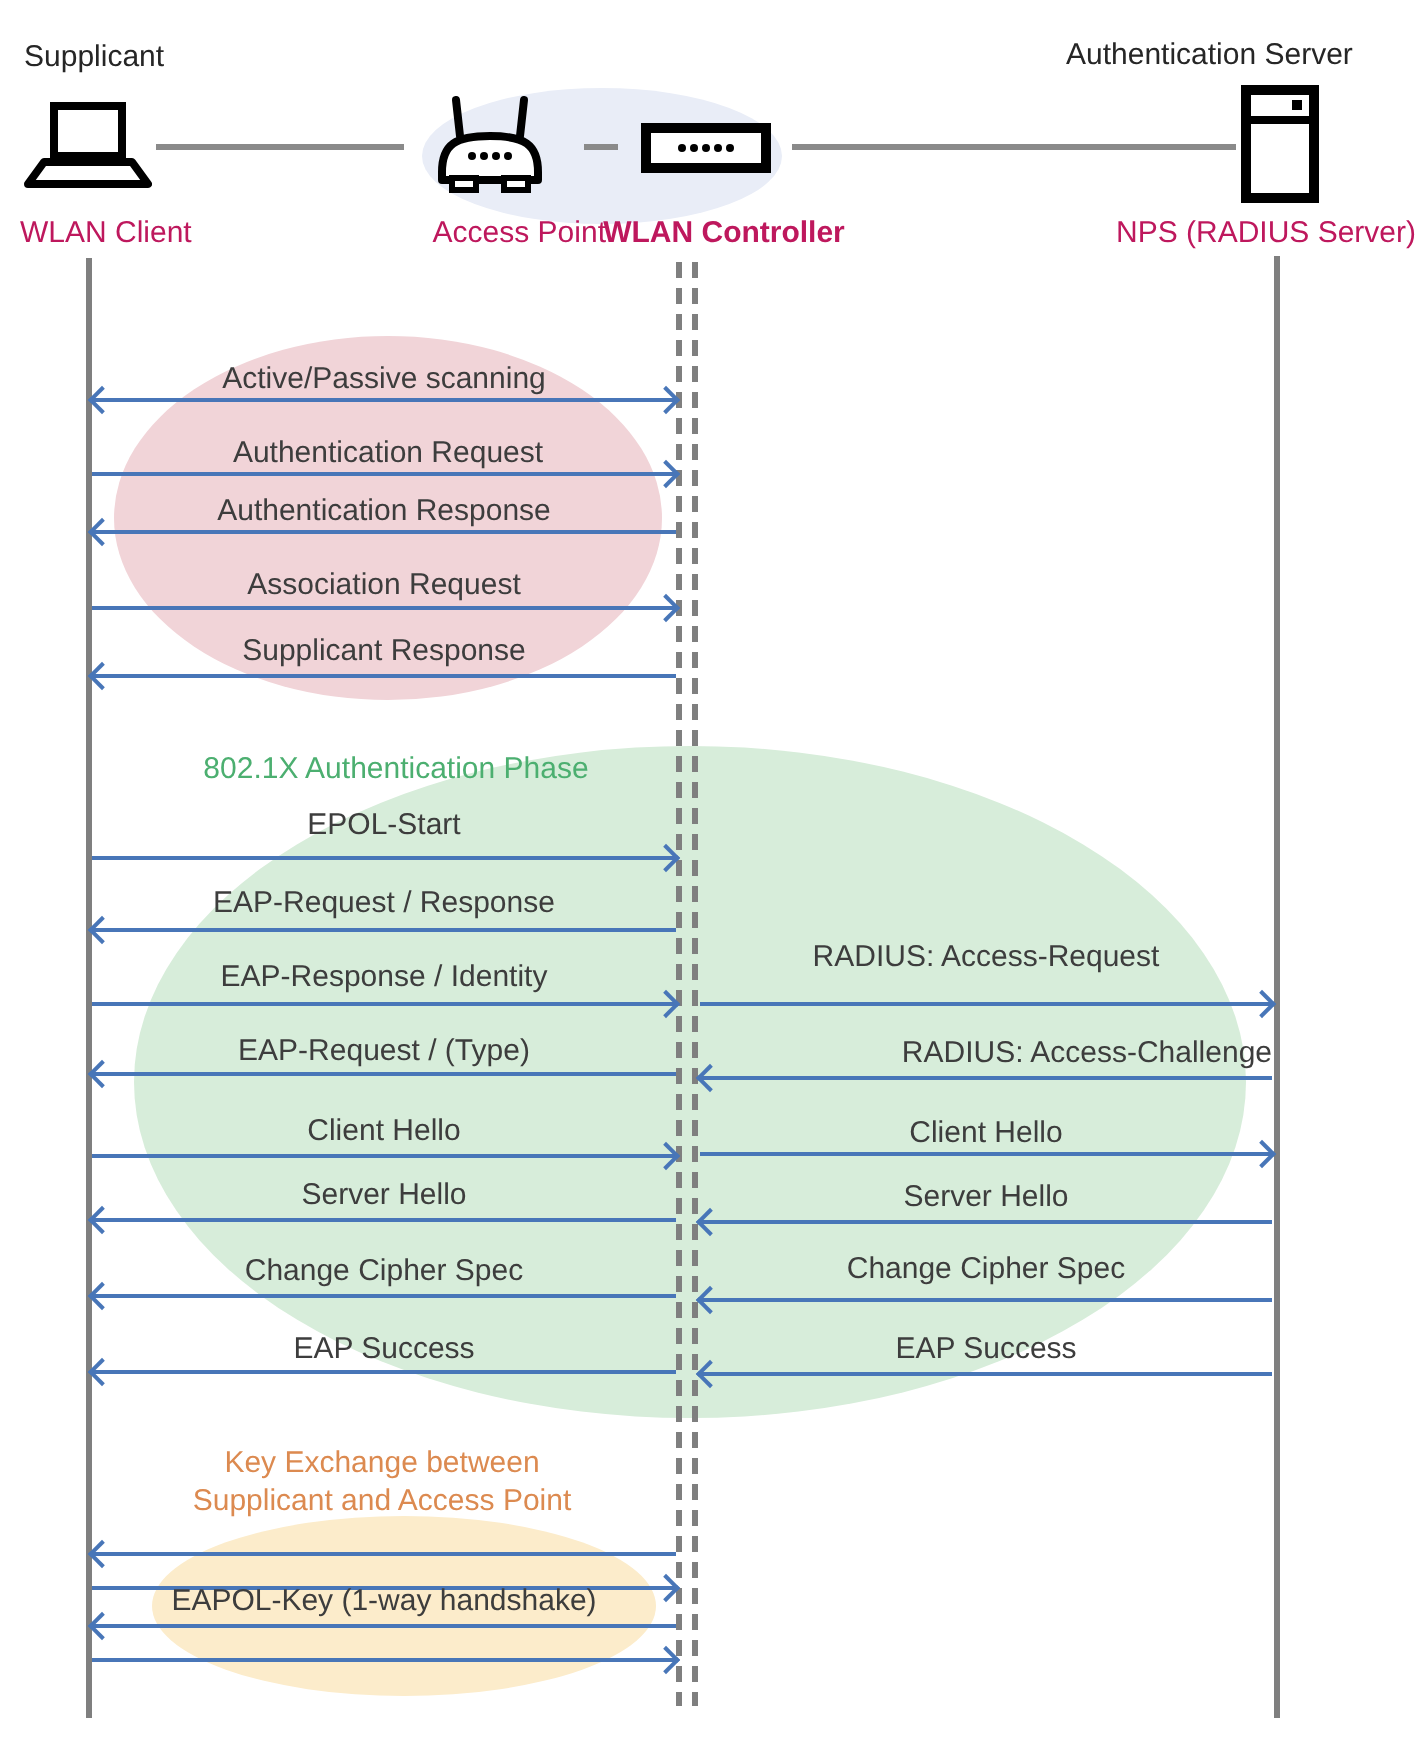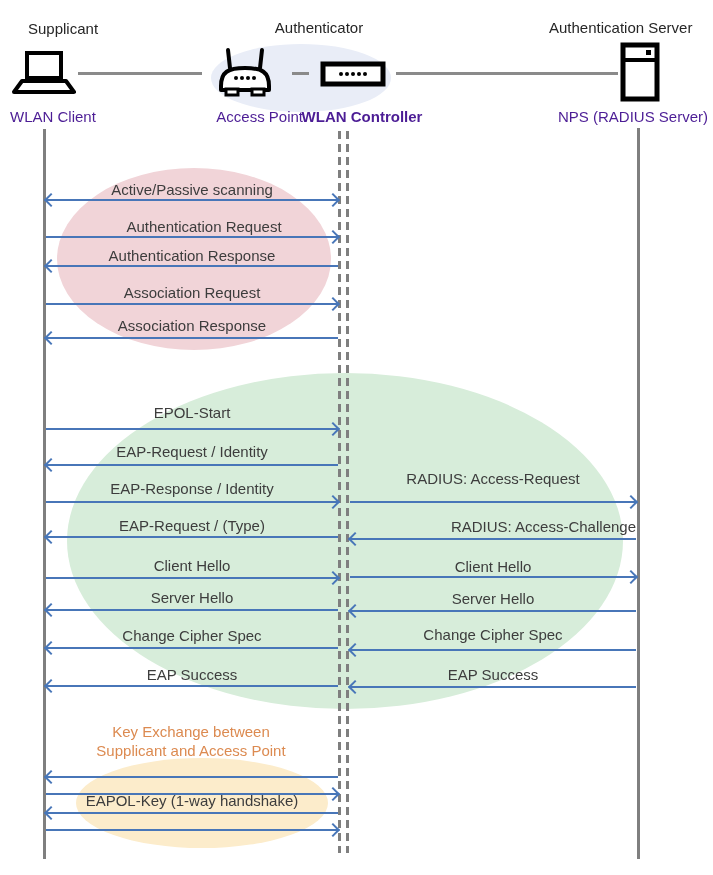--- a/index.html
+++ b/index.html
@@ -1,20 +1,20 @@
 <!DOCTYPE html>
 <html><head>
 <meta charset="utf-8">
 <style>
   html,body{margin:0;padding:0;background:#ffffff;}
   #stage{position:relative;width:713px;height:875px;background:#fff;overflow:hidden;
          font-family:"Liberation Sans",sans-serif;}
   
-  .role{position:absolute;font-size:15px;color:#262626;white-space:nowrap;margin-left:16px;}
-  .devlabel{position:absolute;font-size:15px;color:#4c1d95;white-space:nowrap;text-align:center;}
+  .role{position:absolute;font-size:15px;color:#262626;white-space:nowrap;}
+  .devlabel{position:absolute;font-size:15px;color:#be185d;white-space:nowrap;text-align:center;}
   
   .ellipse{position:absolute;border-radius:50%;z-index:1;}
   #auth-ellipse{left:211px;top:44px;width:180px;height:68px;background:#e9edf7;z-index:0;}
   #pink-ellipse{left:57px;top:168px;width:274px;height:182px;background:#f1d4d8;}
   #green-ellipse{left:67px;top:373px;width:556px;height:336px;background:#d7edda;}
   #yellow-ellipse{left:76px;top:758px;width:252px;height:90px;background:#fceccb;}
   
   .lifeline{position:absolute;width:3px;background:#7f7f7f;z-index:2;}
   .lifeline.dashed{background:repeating-linear-gradient(to bottom,#7f7f7f 0 8px,transparent 8px 13px);}
   
@@ -34,21 +34,20 @@
   .icon{position:absolute;z-index:2;}
 </style>
 </head>
 <body>
 
 <div id="stage">
 
   <div class="ellipse" id="auth-ellipse"></div>
 
   <div class="role" style="left:12px;top:20px;">Supplicant</div>
-  <div class="role" style="left:203px;top:19px;width:200px;text-align:center;">Authenticator</div>
   <div class="role" style="left:533px;top:19px;width:200px;text-align:left;">Authentication Server</div>
 
   <div class="conn" style="left:78px;width:124px;"></div>
   <div class="conn" style="left:292px;width:17px;"></div>
   <div class="conn" style="left:396px;width:222px;"></div>
 
   <svg class="icon" style="left:12px;top:50px;" width="64" height="46" viewBox="0 0 64 46">
     <rect x="15" y="3" width="34" height="25" fill="#fff" stroke="#000" stroke-width="4"></rect>
     <path d="M10 31 L54 31 L62 42 L2 42 Z" fill="#fff" stroke="#000" stroke-width="4" stroke-linejoin="round"></path>
   </svg>
@@ -87,44 +86,45 @@
 
   <div class="ellipse" id="pink-ellipse"></div>
   <div class="ellipse" id="green-ellipse"></div>
   <div class="ellipse" id="yellow-ellipse"></div>
 
   <div class="lifeline" style="left:43px;top:129px;height:730px;"></div>
   <div class="lifeline dashed" style="left:338px;top:131px;height:722px;"></div>
   <div class="lifeline dashed" style="left:346px;top:131px;height:722px;"></div>
   <div class="lifeline" style="left:637px;top:128px;height:731px;"></div>
 
+  <div class="phase-title" id="phase2-title">802.1X Authentication Phase</div>
   <div class="phase-title" id="phase3-title">Key Exchange between
 Supplicant and Access Point</div>
 
   <div id="messages">
       <div class="msg-label" style="left: 46px; width: 292px; top: 181px;">Active/Passive scanning</div>
       <div class="msg-line" style="left: 46px; width: 292px; top: 199px; background: rgb(72, 118, 184);"></div>
       <span class="chev right" style="left: 328px; top: 195px;"></span>
       <span class="chev left" style="left: 46px; top: 195px;"></span>
-      <div class="msg-label" style="left: 58px; width: 292px; top: 218px;">Authentication Request</div>
+      <div class="msg-label" style="left: 48px; width: 292px; top: 218px;">Authentication Request</div>
       <div class="msg-line" style="left: 46px; width: 292px; top: 236px; background: rgb(72, 118, 184);"></div>
       <span class="chev right" style="left: 328px; top: 232px;"></span>
       <div class="msg-label" style="left: 46px; width: 292px; top: 247px;">Authentication Response</div>
       <div class="msg-line" style="left: 46px; width: 292px; top: 265px; background: rgb(72, 118, 184);"></div>
       <span class="chev left" style="left: 46px; top: 261px;"></span>
       <div class="msg-label" style="left: 46px; width: 292px; top: 284px;">Association Request</div>
       <div class="msg-line" style="left: 46px; width: 292px; top: 303px; background: rgb(72, 118, 184);"></div>
       <span class="chev right" style="left: 328px; top: 299px;"></span>
-      <div class="msg-label" style="left: 46px; width: 292px; top: 317px;">Association Response</div>
+      <div class="msg-label" style="left: 46px; width: 292px; top: 317px;">Supplicant Response</div>
       <div class="msg-line" style="left: 46px; width: 292px; top: 337px; background: rgb(72, 118, 184);"></div>
       <span class="chev left" style="left: 46px; top: 333px;"></span>
       <div class="msg-label" style="left: 46px; width: 292px; top: 404px;">EPOL-Start</div>
       <div class="msg-line" style="left: 46px; width: 292px; top: 428px; background: rgb(72, 118, 184);"></div>
       <span class="chev right" style="left: 328px; top: 424px;"></span>
-      <div class="msg-label" style="left: 46px; width: 292px; top: 443px;">EAP-Request / Identity</div>
+      <div class="msg-label" style="left: 46px; width: 292px; top: 443px;">EAP-Request / Response</div>
       <div class="msg-line" style="left: 46px; width: 292px; top: 464px; background: rgb(72, 118, 184);"></div>
       <span class="chev left" style="left: 46px; top: 460px;"></span>
       <div class="msg-label" style="left: 46px; width: 292px; top: 480px;">EAP-Response / Identity</div>
       <div class="msg-line" style="left: 46px; width: 292px; top: 501px; background: rgb(72, 118, 184);"></div>
       <span class="chev right" style="left: 328px; top: 497px;"></span>
       <div class="msg-label" style="left: 350px; width: 286px; top: 470px;">RADIUS: Access-Request</div>
       <div class="msg-line" style="left: 350px; width: 286px; top: 501px; background: rgb(72, 118, 184);"></div>
       <span class="chev right" style="left: 626px; top: 497px;"></span>
       <div class="msg-label" style="left: 46px; width: 292px; top: 517px;">EAP-Request / (Type)</div>
       <div class="msg-line" style="left: 46px; width: 292px; top: 536px; background: rgb(72, 118, 184);"></div>

